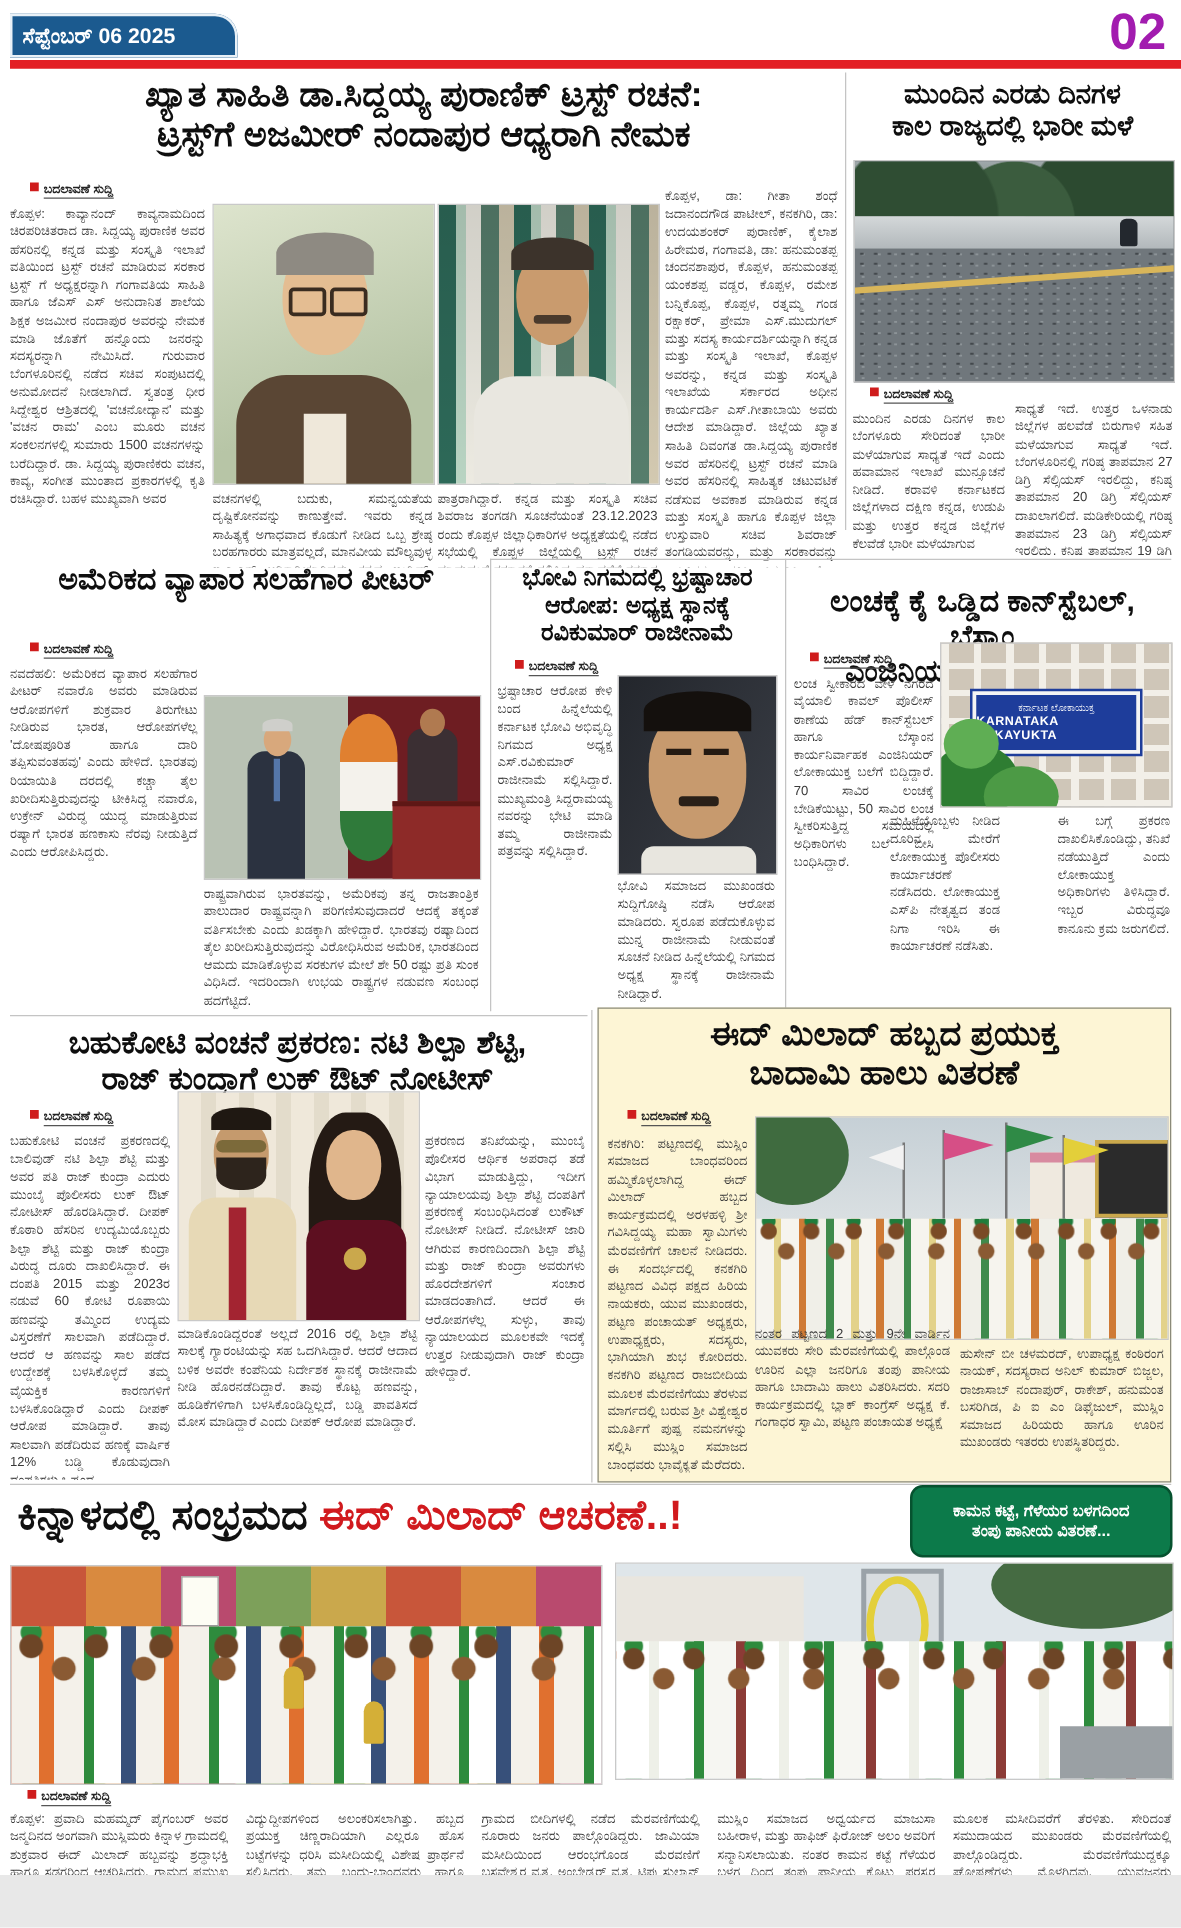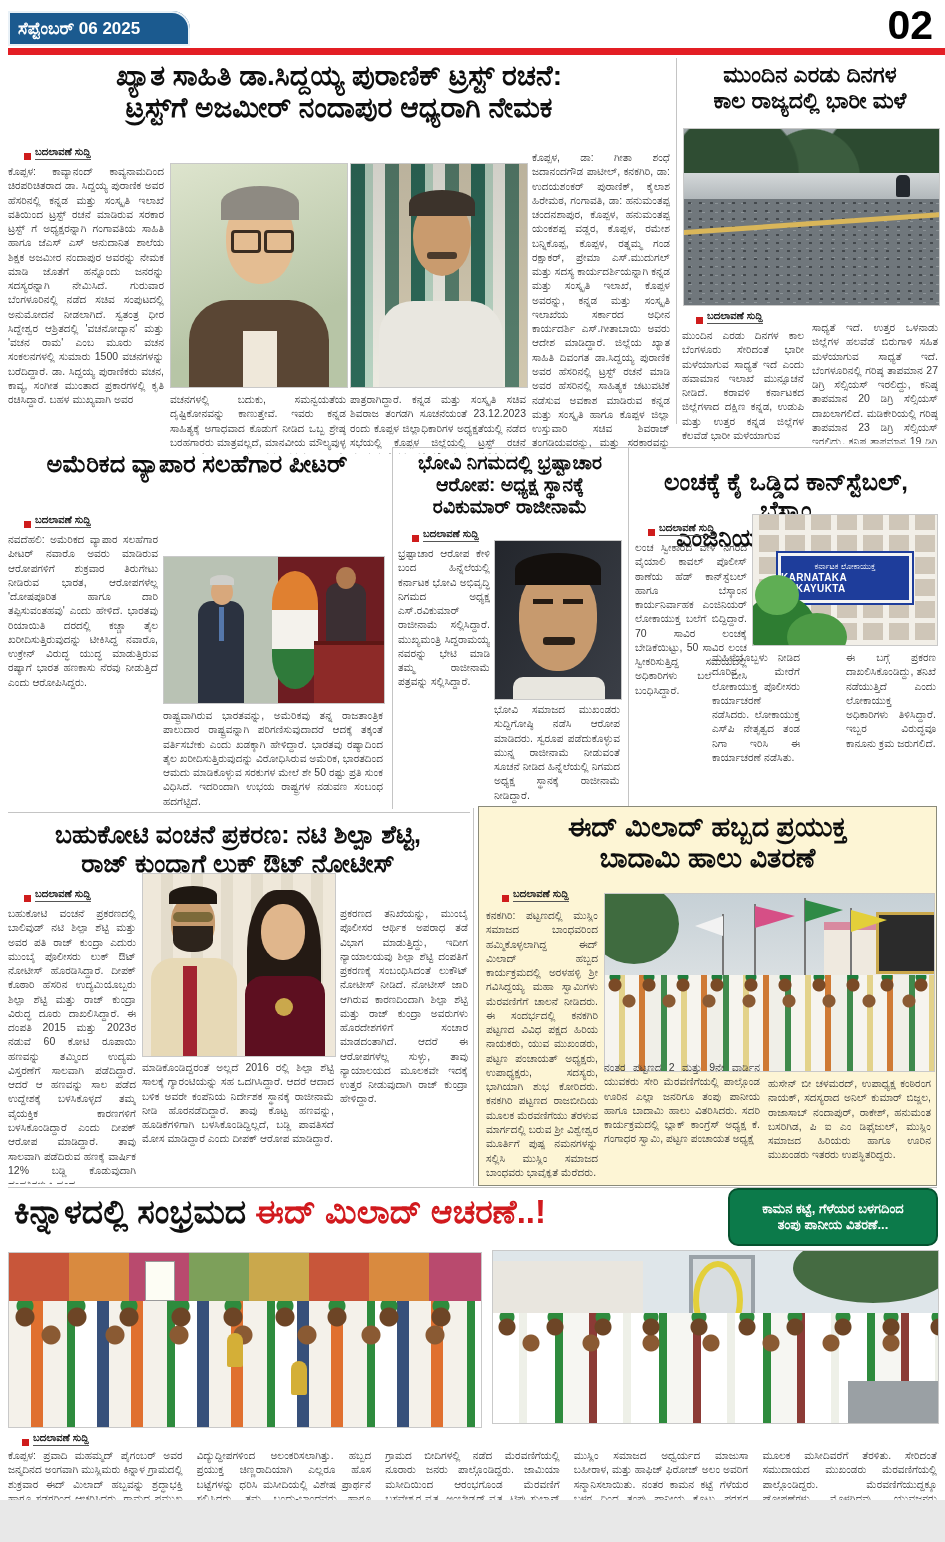--- a/index.html
+++ b/index.html
@@ -1,41 +1,41 @@
 <!DOCTYPE html>
 <html><head>
 <meta charset="utf-8">
 <style>
   html,body{margin:0;padding:0;background:#e8e8e8;}
   .page{position:relative;width:945px;height:1500px;background:#ffffff;margin:0 auto;
         font-family:"Liberation Sans",sans-serif;overflow:hidden;}
   .abs{position:absolute;}
   .hl{font-weight:bold;color:#0e0e0e;text-align:center;line-height:1.16;}
   .body-txt{font-size:10.5px;line-height:1.36;color:#3a3a3a;text-align:justify;overflow:hidden;}
-  .byline{display:flex;align-items:flex-end;gap:4px;padding-left:12px;}
+  .byline{display:flex;align-items:flex-start;gap:4px;padding-left:12px;}
   .byline .txt{font-size:10px;font-weight:bold;color:#222;border-bottom:1px solid #555;padding-bottom:1px;}
   .redsq{width:7px;height:7px;background:#cf1c1c;display:inline-block;flex:0 0 auto;}
   .vrule{position:absolute;width:1px;background:#c4c4c4;}
   .hrule{position:absolute;height:1px;background:#c4c4c4;}
   .photo{position:absolute;overflow:hidden;border:1px solid #c9c9c9;}
   .dotgrp{position:absolute;display:flex;gap:5px;}
   .dot{width:13px;height:13px;border-radius:50%;border:2px solid #1d2f55;box-sizing:border-box;}
   .dot.c{background:#2aaee4;} .dot.y{background:#f3e335;} .dot.k{background:#16254c;}
   .capt{font-size:10.5px;line-height:1.36;color:#3a3a3a;text-align:justify;overflow:hidden;}
 </style>
 </head>
 <body>
 
 <div class="page">
 
   <div class="abs" style="left:8px;top:11px;width:182px;height:35px;background:#1b5a8f;border-radius:0 18px 0 0;
               display:flex;align-items:center;padding-left:10px;box-sizing:border-box;box-shadow:0 0 0 2px #e9f1f7 inset;">
     <span style="color:#fff;font-size:17px;font-weight:bold;">ಸೆಪ್ಟೆಂಬರ್ 06 2025</span>
   </div>
-  <div class="abs" style="right:12px;top:2px;font-size:41px;font-weight:bold;color:#000000;">02</div>
+  <div class="abs" style="right:12px;top:2px;font-size:41px;font-weight:bold;color:#a21caf;">02</div>
   <div class="abs" style="left:8px;top:48px;width:937px;height:7px;background:#e31e24;"></div>
 
   <div class="abs hl" style="left:8px;top:60px;width:662px;font-size:28px;">
     <div>ಖ್ಯಾತ ಸಾಹಿತಿ ಡಾ.ಸಿದ್ದಯ್ಯ ಪುರಾಣಿಕ್ ಟ್ರಸ್ಟ್ ರಚನೆ:</div>
     <div>ಟ್ರಸ್ಟ್‌ಗೆ ಅಜಮೀರ್ ನಂದಾಪುರ ಆಧ್ಯರಾಗಿ ನೇಮಕ</div>
   </div>
   <div class="abs byline" style="left:12px;top:146px;">
     <span class="redsq"></span>
     <span class="txt">ಬದಲಾವಣೆ ಸುದ್ದಿ</span>
   </div>

